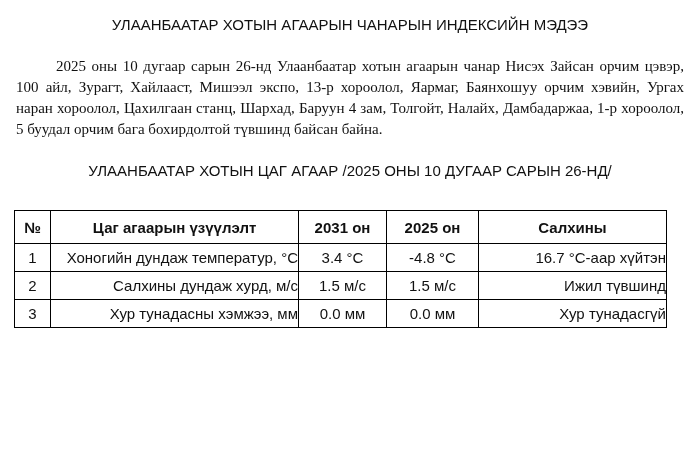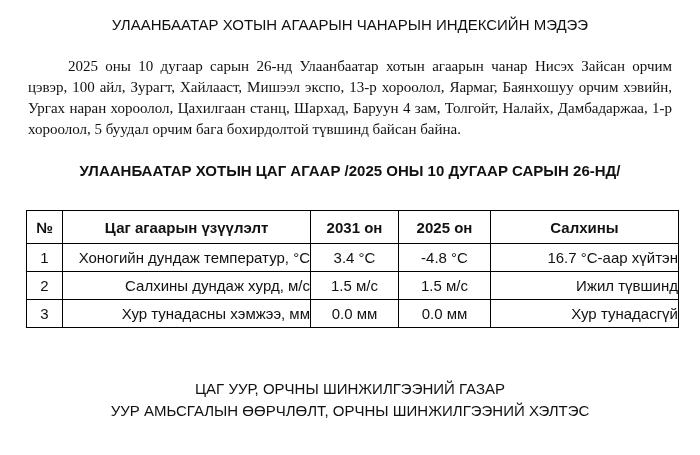--- a/index.html
+++ b/index.html
@@ -5,21 +5,21 @@
   * { box-sizing: border-box; }
   html, body { margin: 0; padding: 0; }
   body {
     width: 700px;
     height: 455px;
     background: #ffffff;
     color: #111111;
     font-family: "Liberation Sans", sans-serif;
     overflow: hidden;
   }
-  .doc { padding: 0 28px; margin-top: 16px; }
+  .doc { padding: 0 16px; margin-top: 16px; }
 
   .title {
     margin-top: 14px;
     text-align: center;
     font-size: 15px;
     line-height: 18px;
     font-weight: normal;
   }
 
   .para {
@@ -29,21 +29,21 @@
     text-align: justify;
     text-indent: 40px;
     font-family: Liberation Serif, serif;
   }
 
   .subtitle {
     margin-top: 22px;
     text-align: center;
     font-size: 15px;
     line-height: 18px;
-    font-weight: bold;
+    font-weight: normal;
   }
 
   table.weather {
     margin-top: 30px;
     margin-left: -2px;
     border-collapse: collapse;
     width: 652px;
     table-layout: fixed;
   }
   .weather th, .weather td {
@@ -115,18 +115,14 @@
       <tr>
         <td class="c">3</td>
         <td class="l">Хур тунадасны хэмжээ, мм</td>
         <td class="c">0.0 мм</td>
         <td class="c">0.0 мм</td>
         <td class="l">Хур тунадасгүй</td>
       </tr>
     </tbody>
   </table>
 
-  <div class="footer">
-    <div>ЦАГ УУР, ОРЧНЫ ШИНЖИЛГЭЭНИЙ ГАЗАР</div>
-    <div>УУР АМЬСГАЛЫН ӨӨРЧЛӨЛТ, ОРЧНЫ ШИНЖИЛГЭЭНИЙ ХЭЛТЭС</div>
-  </div>
 
 </div>
 
 </body></html>

